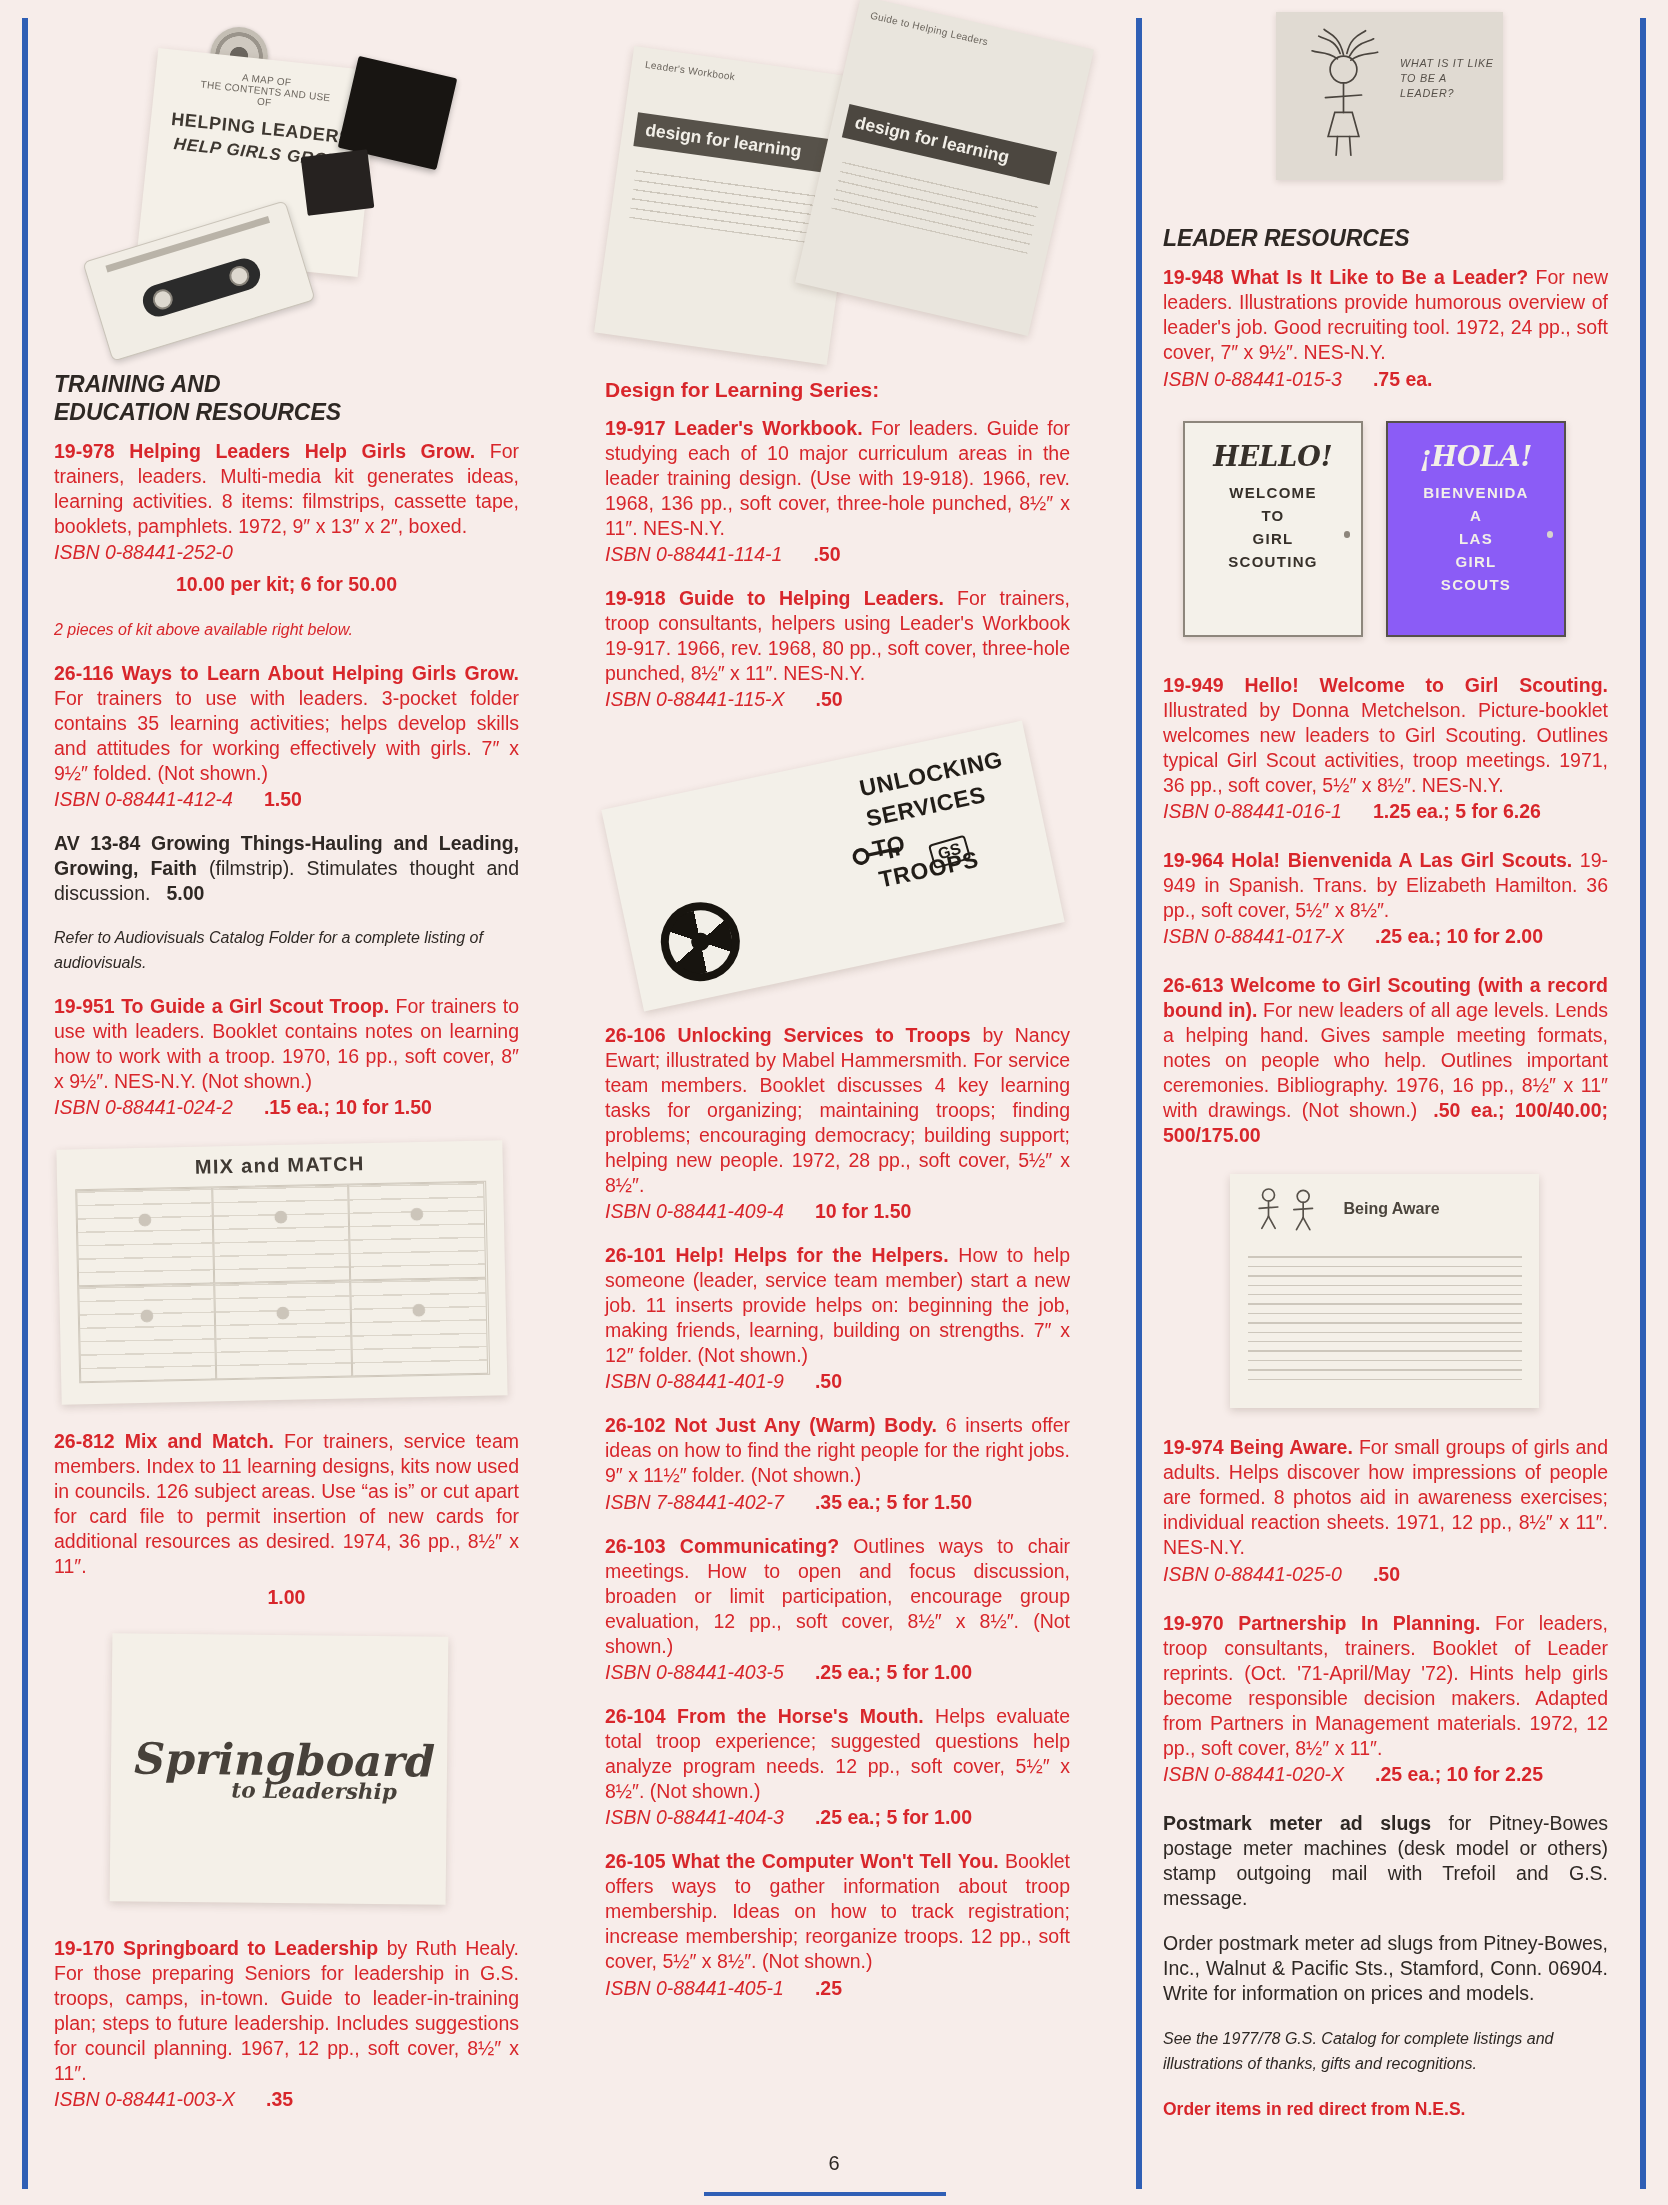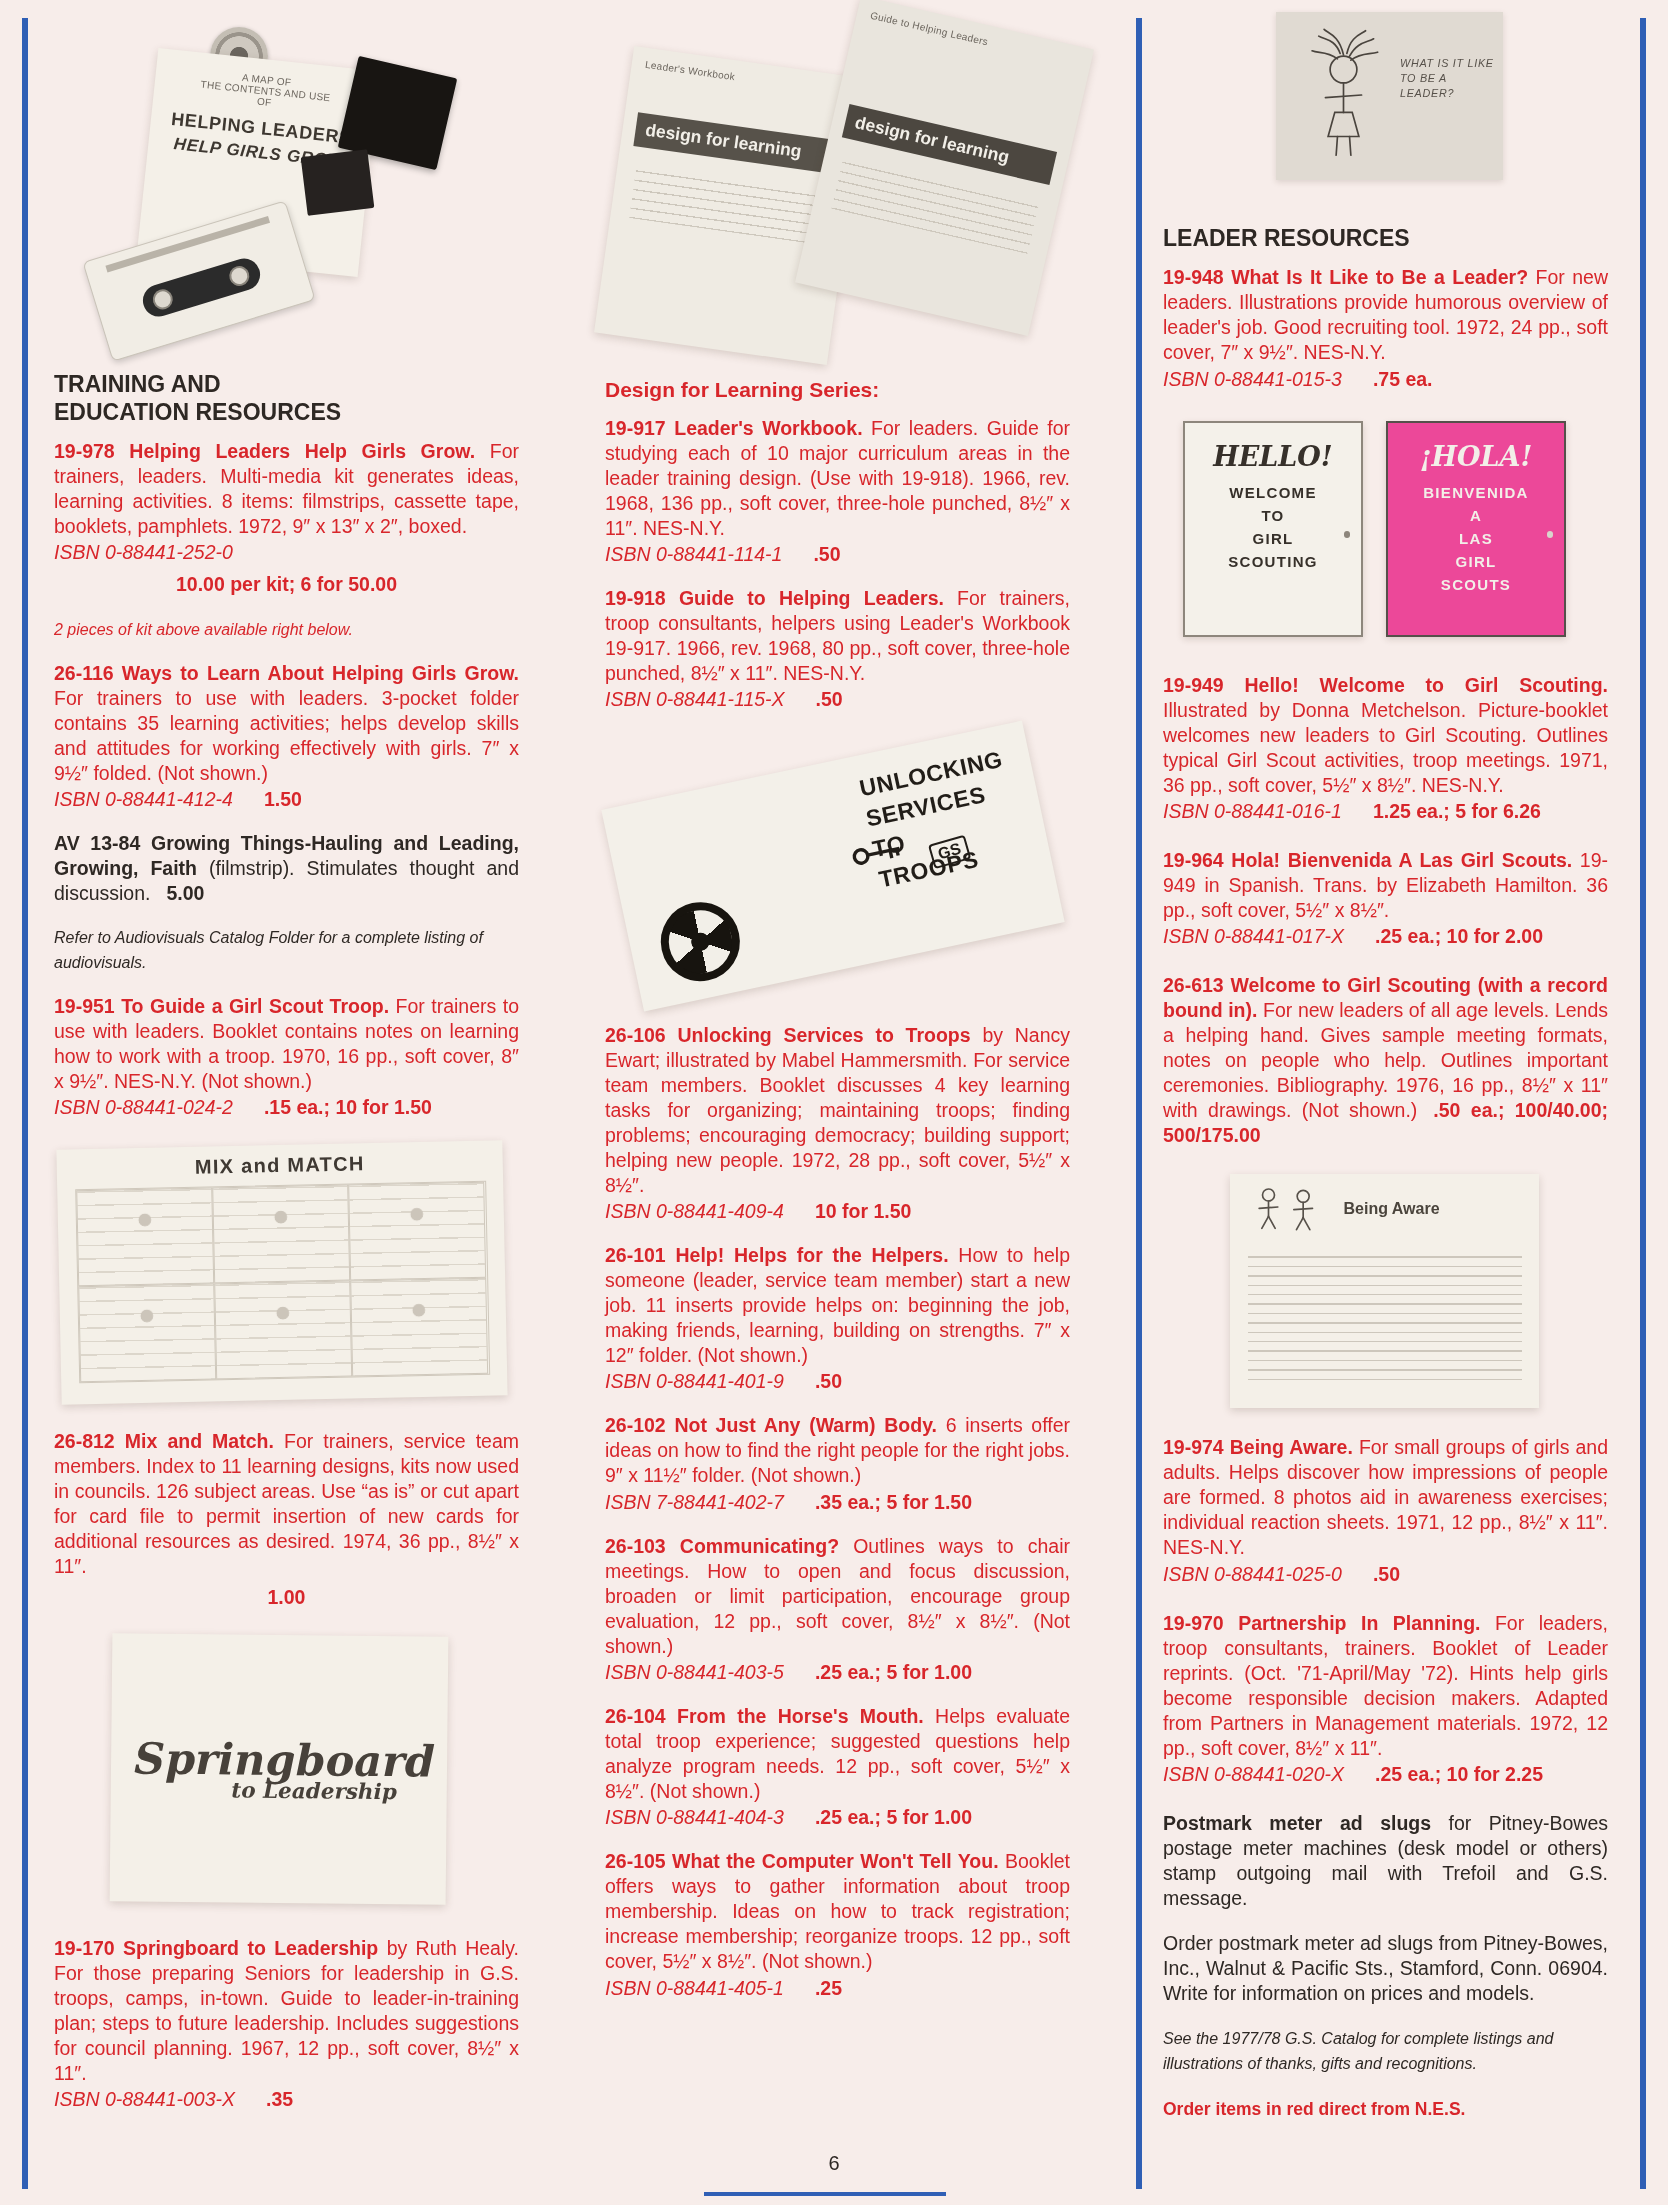--- a/index.html
+++ b/index.html
@@ -29,21 +29,21 @@
   .iline{font-size:19.5px;line-height:25px;margin-top:1.3px;}
   .iline i{font-style:italic;}
   .iline .price{font-weight:bold;font-style:normal;margin-left:31px;}
   .pcenter{text-align:center;font-weight:bold;font-size:19.5px;line-height:27px;margin-top:5.4px;}
   .pin{font-weight:bold;margin-left:16px;}
   .item{margin-bottom:19px;}
   #col3 .item{margin-bottom:24px;}
   .note{font-style:italic;font-size:16px;line-height:25px;margin:0 0 19px;}
   .dark{color:#2e2824;}
   .dark-heading{font-size:23px;line-height:28px;font-weight:bold;color:#2e2824;margin:0 0 13.4px;}
-  .dark-heading span{display:block;}
+  .dark-heading span{display:block;font-style:italic;}
   .red-heading{font-size:21px;font-weight:bold;color:#d8262b;margin:0 0 13.4px;}
 
   
   .photo{position:relative;}
   .sheet{background:#f4f0e8;box-shadow:0 2.7px 8px rgba(70,50,35,.18);position:absolute;}
   .tinylabel{font-size:10px;color:#6c665e;letter-spacing:0.3px;}
   .faintlines{background:repeating-linear-gradient(0deg,#cdc7bc 0 1.3px,transparent 1.3px 9.4px);}
 
   
   #kit-photo{height:317px;margin:27px 0 25.5px;}
@@ -97,21 +97,21 @@
   
   #girl-photo{height:176px;margin:12px 0 36px;}
   .girl-box{position:absolute;left:113px;top:0;width:227px;height:168px;background:#e0dad2;box-shadow:0 2px 6px rgba(70,50,35,.15);}
   .girl-captions{position:absolute;left:124px;top:44px;font-size:10.8px;font-style:italic;color:#57514a;line-height:15px;letter-spacing:0.7px;}
   .girl-doodle{position:absolute;left:24px;top:16px;}
 
   
   #doors-photo{height:237px;margin:15px 0 20px;}
   .door{position:absolute;top:5.4px;width:180px;height:216px;border:2.7px solid #8d867c;box-sizing:border-box;text-align:center;padding-top:17.5px;box-shadow:0 2.7px 6.7px rgba(70,50,35,.18);}
   .door-left{left:20px;background:#f4f1ea;color:#36302a;}
-  .door-right{left:223px;background:#ec4899;color:#f2efe8;border-color:#55504a;}
+  .door-right{left:223px;background:#8b5cf6;color:#f2efe8;border-color:#55504a;}
   .door-title{font-family:"DejaVu Serif",serif;font-style:italic;font-weight:bold;font-size:27px;margin-bottom:9.4px;}
   .door-word{display:block;font-size:15px;font-weight:bold;letter-spacing:1.3px;line-height:23px;}
   .door:after{content:"";position:absolute;right:10.8px;top:108px;width:6.7px;height:6.7px;border-radius:50%;background:#8d867c;}
   .door-right:after{background:#d8d4cc;}
 
   
   #aware-photo{height:243px;margin:15px 0 20px;}
   .aware-sheet{left:67px;top:1.3px;width:309px;height:234px;padding:13.4px 17.5px;box-sizing:border-box;}
   .aware-top{display:flex;align-items:center;gap:15px;}
   .aware-title{font-size:16px;color:#4a443c;font-weight:bold;}

